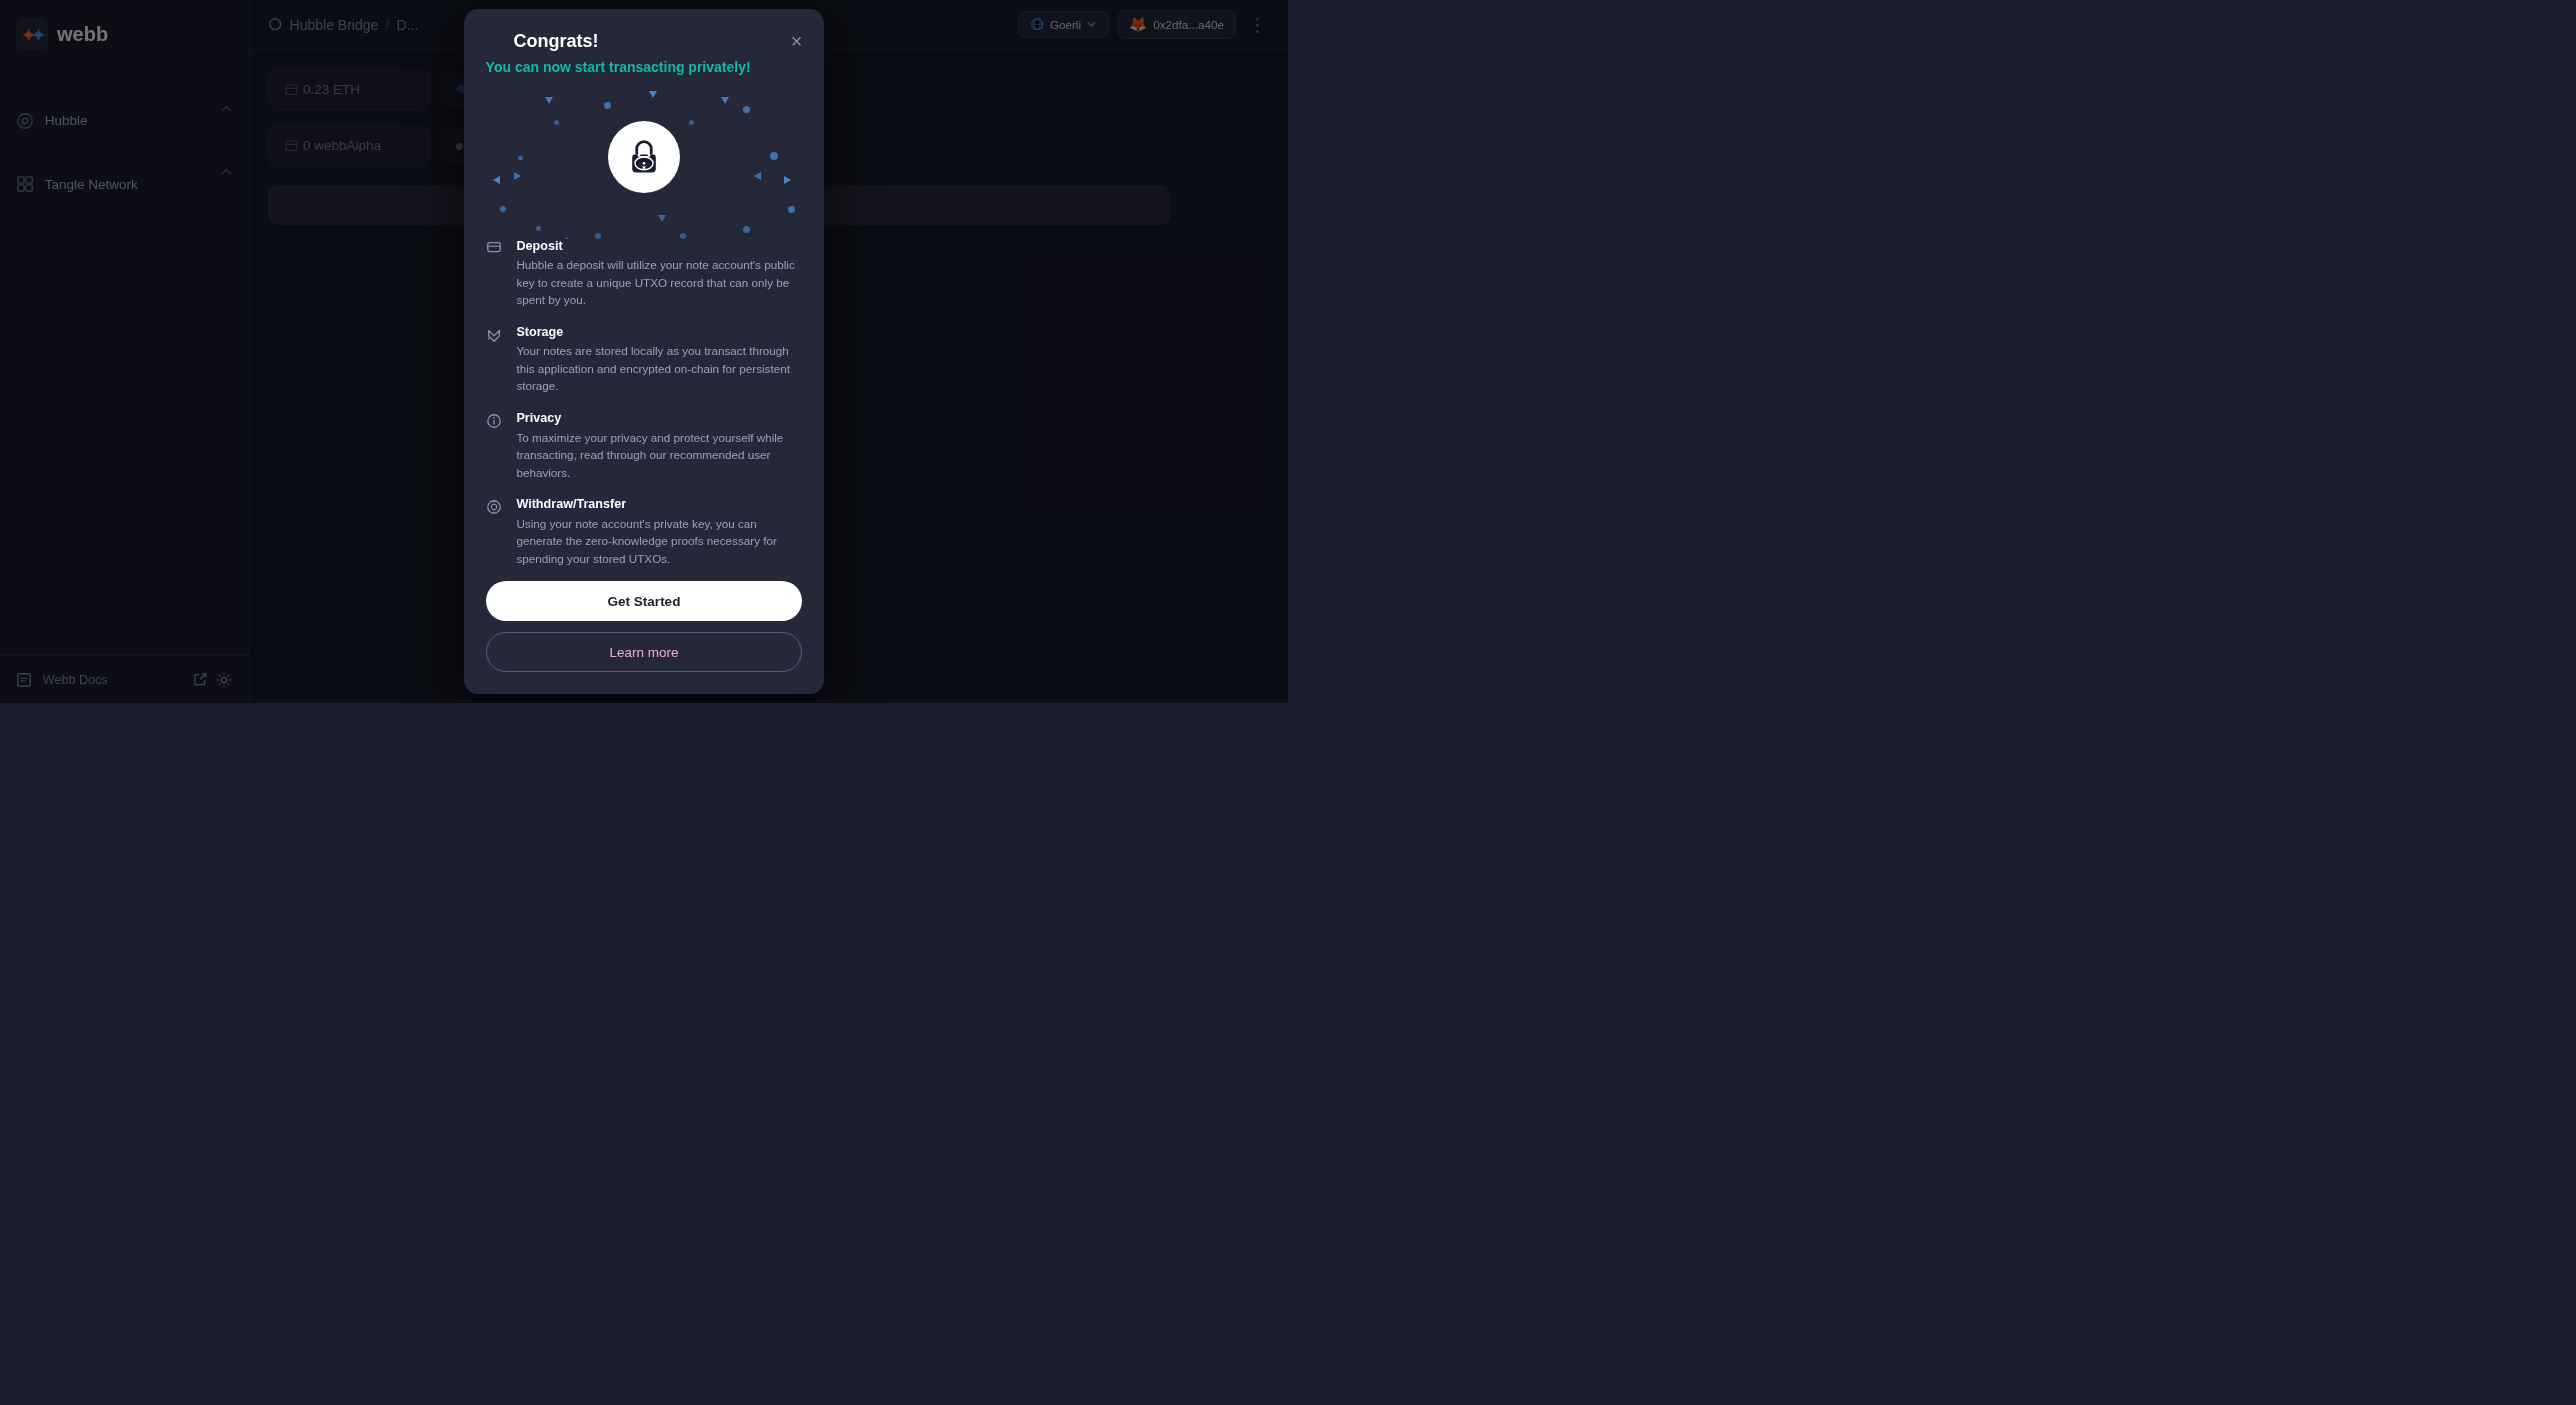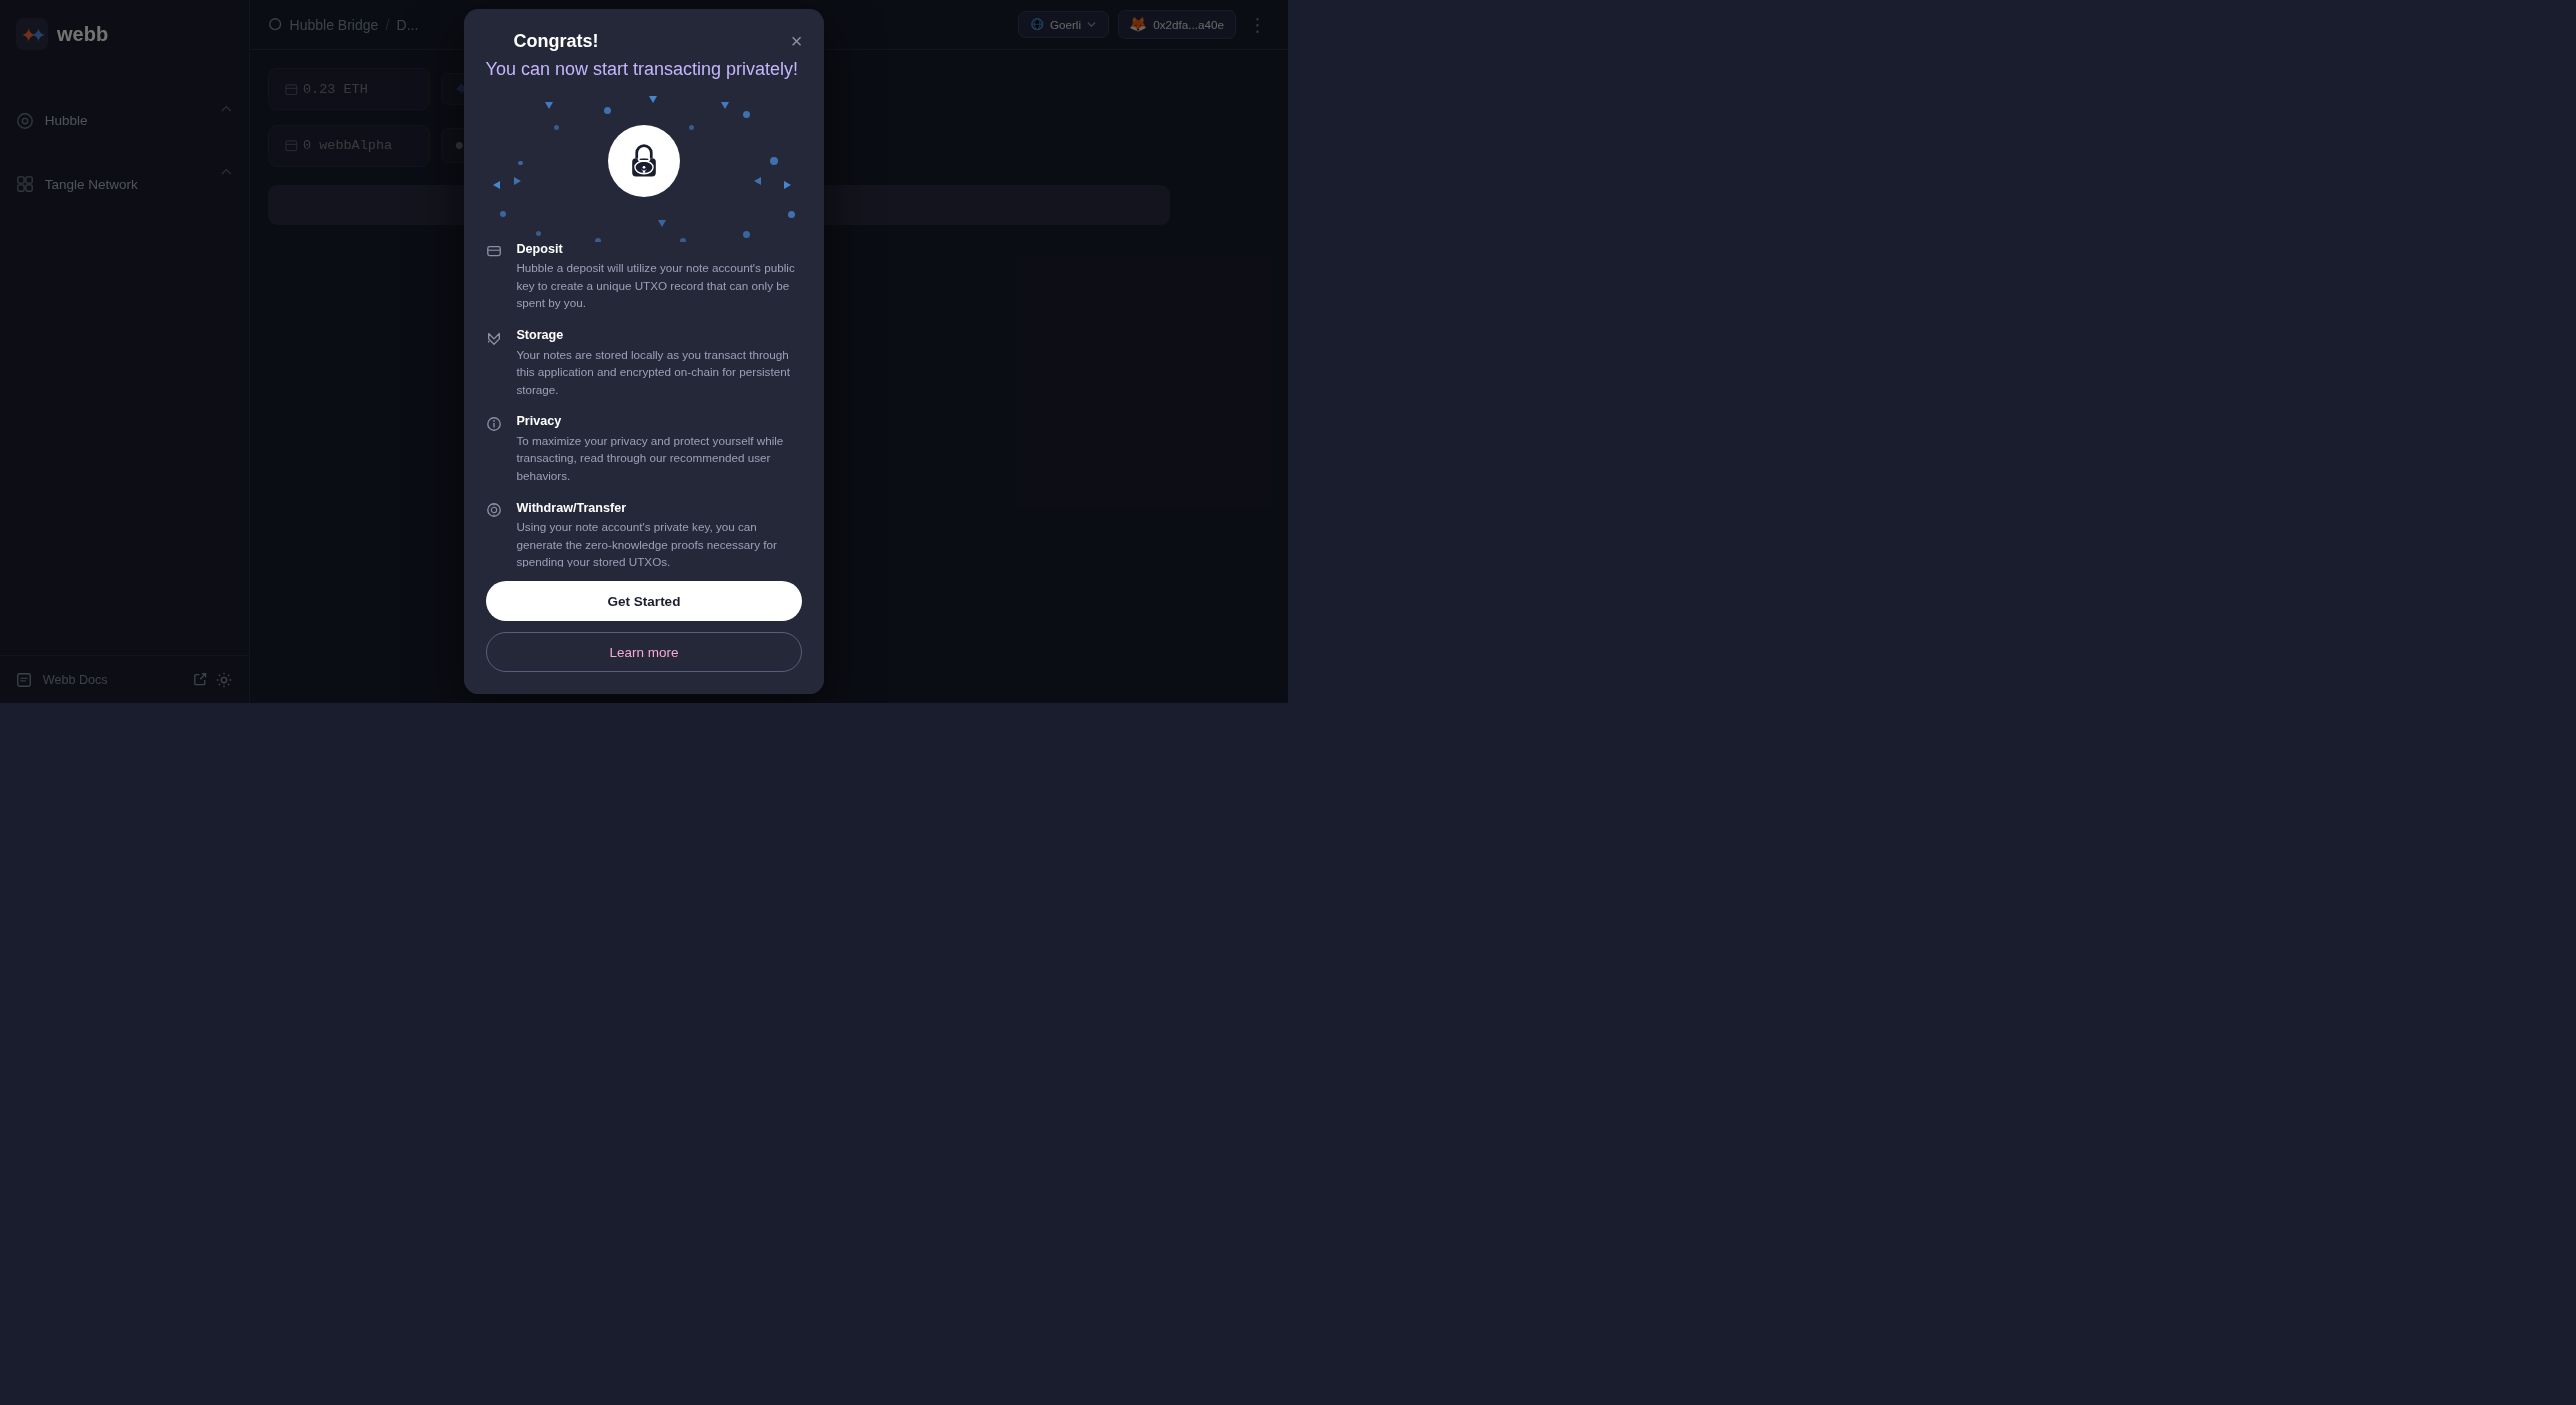--- a/index.html
+++ b/index.html
@@ -144,21 +144,20 @@
       color: #8892a4;
       font-size: 18px;
       cursor: pointer;
       padding: 3.6px;
     }
 
     
     .content-panel {
       padding: 18px;
       opacity: 0.5;
-      font-family: Liberation Mono, monospace;
     }
     .panel-row {
       display: flex;
       align-items: center;
       gap: 10.8px;
       margin-bottom: 14.4px;
     }
     .panel-box {
       background: #252840;
       border: 0.9px solid #3a3d50;
@@ -238,23 +237,23 @@
       background: none;
       border: none;
       color: #8892a4;
       font-size: 20px;
       cursor: pointer;
       line-height: 1;
       padding: 0;
     }
     .modal-subtitle {
       padding: 7.2px 21.6px 0 21.6px;
-      font-size: 18px;
-      font-weight: 400;
-      color: #c4b5fd;
+      font-size: 14px;
+      font-weight: 700;
+      color: #14b8a6;
     }
 
     
     .anim-area {
       height: 180px;
       position: relative;
       display: flex;
       align-items: center;
       justify-content: center;
       overflow: hidden;

